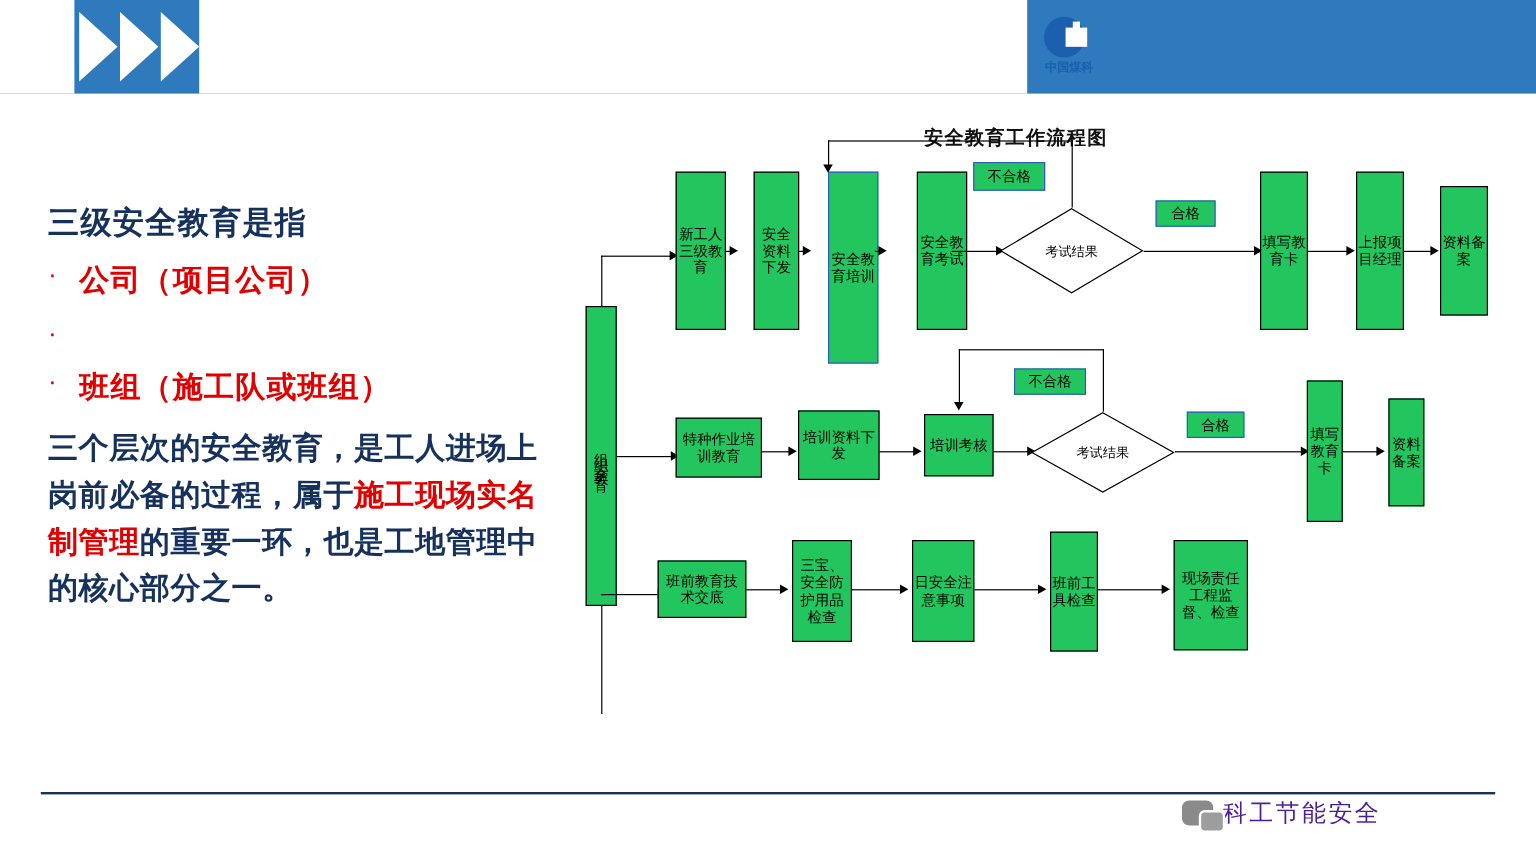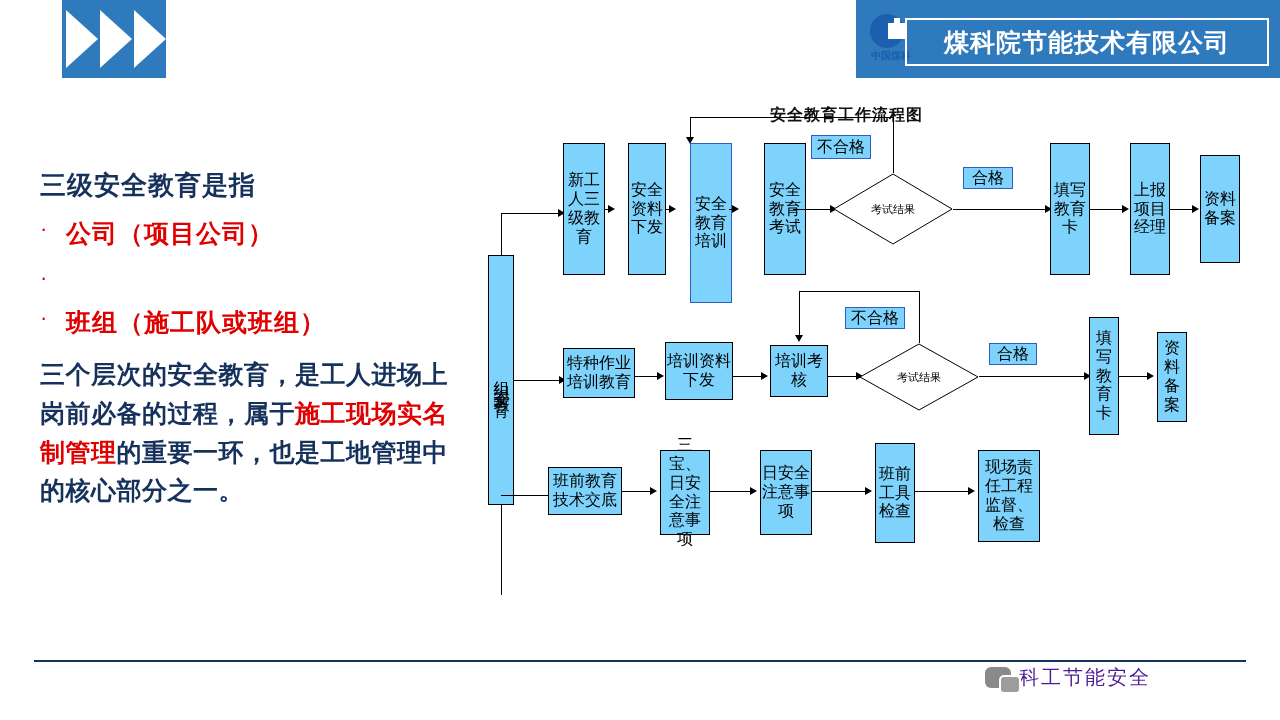--- a/index.html
+++ b/index.html
@@ -28,21 +28,21 @@
   .bullet-row{display:flex;align-items:flex-start;margin-bottom:16px;}
   .bullet-dot{color:#e00000;font-size:22px;width:26px;line-height:1.1;}
   .bullet-text{color:#e00000;font-size:25px;font-weight:bold;letter-spacing:1px;}
   .para{font-size:25px;font-weight:bold;color:#16325c;line-height:1.55;letter-spacing:0.5px;margin-top:4px;}
   .para .hl{color:#e00000;}
 
   
   .flow{position:absolute;left:470px;top:95px;width:800px;height:570px;}
   .flow-title{position:absolute;left:300px;top:10px;font-size:16px;font-weight:bold;color:#111;letter-spacing:1px;}
 
-  .node{position:absolute;border:1px solid #000;background:#7dd3fc;display:flex;align-items:center;justify-content:center;text-align:center;font-size:16px;color:#000;line-height:1.18;padding:1px;box-sizing:border-box;}
+  .node{position:absolute;border:1px solid #000;background:#22c55e;display:flex;align-items:center;justify-content:center;text-align:center;font-size:12px;color:#000;line-height:1.18;padding:1px;box-sizing:border-box;}
   .node.vtext{writing-mode:vertical-rl;text-orientation:upright;letter-spacing:4px;}
   .node.blue{border-color:#2f5fbd;}
   .diamond{position:absolute;}
   .diamond svg{display:block;}
   .diamond span{position:absolute;left:0;top:0;width:100%;height:100%;display:flex;align-items:center;justify-content:center;font-size:11px;color:#000;}
 
   .ln{position:absolute;background:#000;}
   .lnh{height:1px;}
   .lnv{width:1px;}
   .arrow{position:absolute;width:0;height:0;}
@@ -67,23 +67,20 @@
   <div class="chev c3"></div>
   <div class="hdr-white-band"></div>
 
   <div class="hdr-logo">
     <div class="hdr-logo-circle">
       <div class="hdr-logo-mark"></div>
     </div>
     <div class="hdr-logo-text">中国煤科</div>
   </div>
 
-  <div class="hdr-title-box">
-    <div class="hdr-title">煤科院节能技术有限公司</div>
-  </div>
 </div>
 
 <div class="left-col">
   <div class="lead">三级安全教育是指</div>
 
   <div class="bullet-row">
     <span class="bullet-dot">·</span>
     <span class="bullet-text">公司（项目公司）</span>
   </div>
   <div class="bullet-row">
@@ -180,21 +177,21 @@
   <div class="node blue" style="left:519px;top:248px;width:48px;height:22px;">合格</div>
   <div class="ln lnh" style="left:509px;top:281px;width:108px;"></div>
   <div class="arrow r" style="left:614px;top:277px;"></div>
 
   <div class="node" style="left:619px;top:222px;width:30px;height:118px;">填写教育卡</div>
   <div class="node" style="left:687px;top:237px;width:30px;height:90px;">资料备案</div>
   <div class="ln lnh" style="left:649px;top:281px;width:30px;"></div>
   <div class="arrow r" style="left:677px;top:277px;"></div>
 
   <div class="node" style="left:78px;top:372px;width:74px;height:48px;">班前教育技术交底</div>
-  <div class="node" style="left:190px;top:355px;width:50px;height:85px;">三宝、日安全注意事项</div>
+  <div class="node" style="left:190px;top:355px;width:50px;height:85px;">三宝、安全防护用品检查</div>
   <div class="node" style="left:290px;top:355px;width:52px;height:85px;">日安全注意事项</div>
   <div class="node" style="left:405px;top:348px;width:40px;height:100px;">班前工具检查</div>
   <div class="node" style="left:508px;top:355px;width:62px;height:92px;">现场责任工程监督、检查</div>
 
   <div class="ln lnh" style="left:152px;top:396px;width:30px;"></div>
   <div class="arrow r" style="left:180px;top:392px;"></div>
   <div class="ln lnh" style="left:240px;top:396px;width:42px;"></div>
   <div class="arrow r" style="left:280px;top:392px;"></div>
   <div class="ln lnh" style="left:342px;top:396px;width:55px;"></div>
   <div class="arrow r" style="left:395px;top:392px;"></div>

